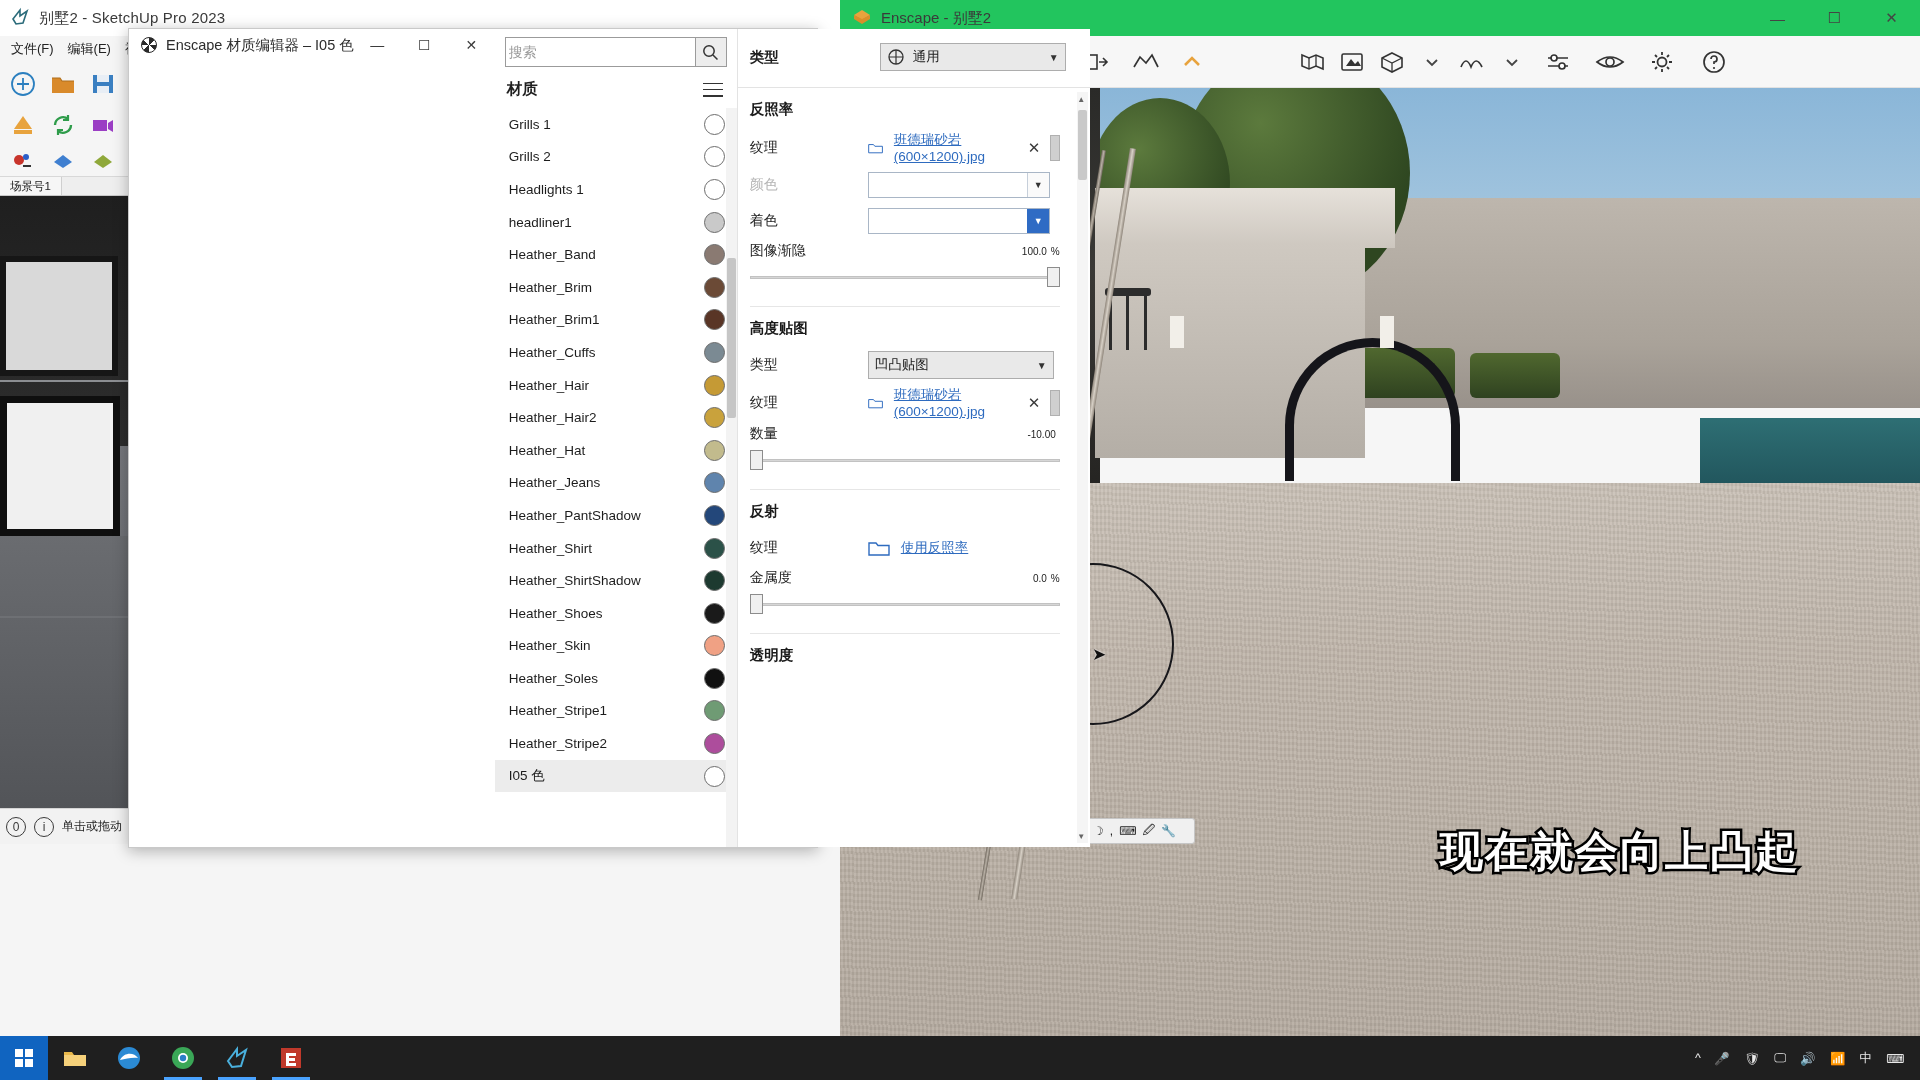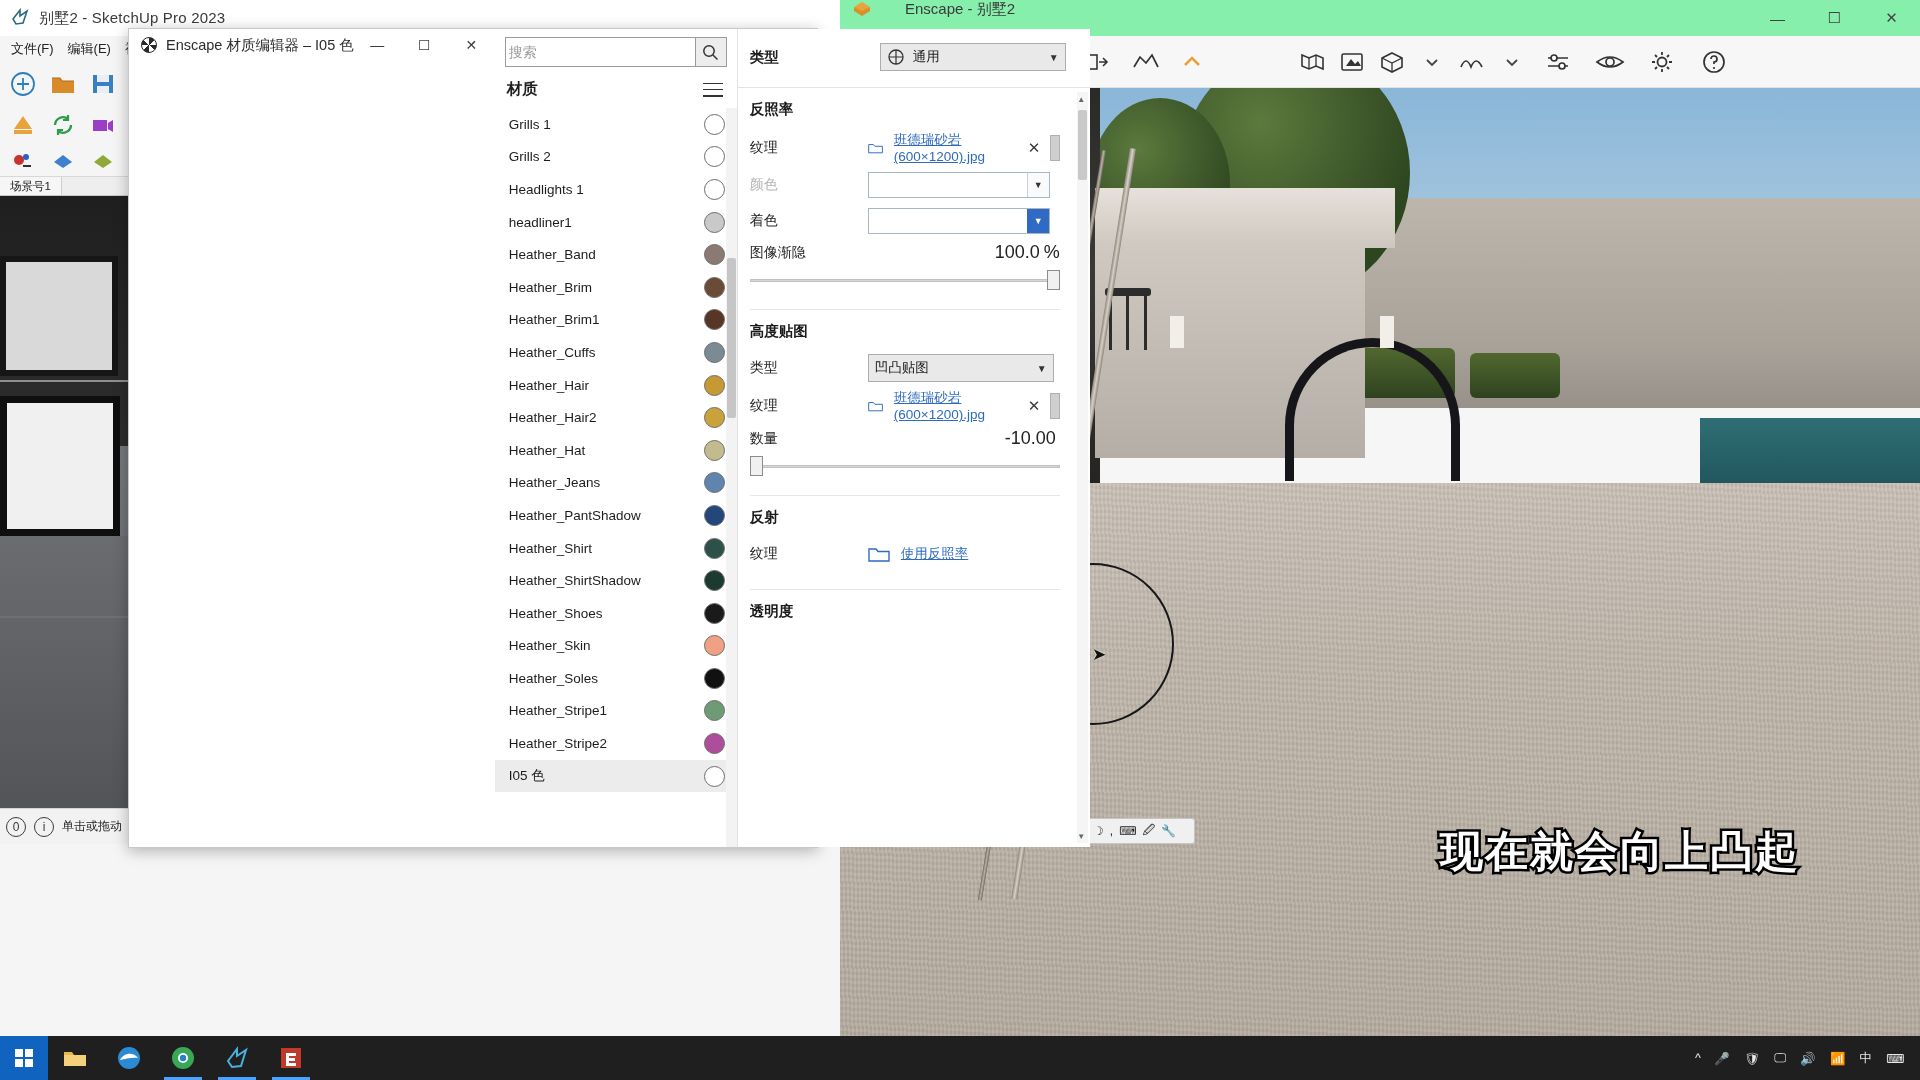--- a/index.html
+++ b/index.html
@@ -82,21 +82,21 @@
   }
   .su-status-text { font-size: 12px; color: #222; }
 
   
   .enscape-win {
     position: absolute; left: 840px; top: 0; width: 1080px; height: 1040px;
     background: #f6f6f6;
   }
   .en-titlebar {
     position: absolute; left: 0; top: 0; width: 1080px; height: 36px;
-    background: #86efac; display: flex; align-items: flex-start; gap: 24px;
+    background: #22c55e; display: flex; align-items: center;
   }
   .en-logo { width: 20px; height: 20px; margin-left: 12px; margin-right: 9px; }
   .en-title { font-size: 15px; color: #3a3a3a; }
   .en-toolbar {
     position: absolute; left: 0; top: 36px; width: 1080px; height: 52px;
     background: #f7f7f7; display: flex; align-items: center; padding-left: 4px;
     border-bottom: 1px solid #e2e2e2;
   }
   .en-tool {
     width: 40px; height: 44px; display: flex; align-items: center; justify-content: center;
@@ -306,21 +306,21 @@
   .colorbox .cb-drop {
     margin-left: auto; width: 22px; height: 100%; border-left: 1px solid #c6cfda;
     display: flex; align-items: center; justify-content: center; font-size: 9px; color: #333;
     background: #fafafa;
   }
   .colorbox.active .cb-drop { background: #2f6bc4; color: #fff; border-left-color:#2f6bc4; }
   .slider-row { margin-top: 2px; margin-bottom: 4px; }
   .slider-head {
     display: flex; align-items: center; justify-content: space-between;
   }
-  .slider-val { font-size: 18px; color: #222; }
+  .slider-val { font-size: 10px; color: #222; }
   .slider-val .unit { margin-left: 4px; }
   .slider-track-wrap { position: relative; height: 22px; margin-top: 6px; }
   .slider-track {
     position: absolute; left: 0; right: 0; top: 10px; height: 3px;
     background: #d6d6d6; border: 1px solid #c2c2c2;
   }
   .slider-thumb {
     position: absolute; top: 1px; width: 13px; height: 20px;
     background: #f0f0f0; border: 1px solid #8c8c8c;
   }
@@ -856,20 +856,30 @@
                 <div class="sec-title">反射</div>
                 <div class="row">
                   <div class="prop-label">纹理</div>
                   <div class="tex-link">
                     <svg width="22" height="18" viewBox="0 0 22 18">
                       <path d="M1 4h7l2 2.5h11V16H1z" fill="none" stroke="#2e6bbf" stroke-width="1.4"></path>
                     </svg>
                     <span class="tex-name">使用反照率</span>
                   </div>
                 </div>
+                <div class="slider-row">
+                  <div class="slider-head">
+                    <div class="prop-label">金属度</div>
+                    <div class="slider-val"><span>0.0</span><span class="unit">%</span></div>
+                  </div>
+                  <div class="slider-track-wrap">
+                    <div class="slider-track"></div>
+                    <div class="slider-thumb" style="left: calc(0% + 0px);"></div>
+                  </div>
+                </div>
               </div>
               <div class="section">
                 <div class="sec-title">透明度</div>
               </div>
             </div>
 
           <div class="md-right-scroll">
             <div class="scroll-arrow" style="top:0;">▲</div>
             <div class="md-right-thumb" style="top:18px;height:70px;"></div>
             <div class="scroll-arrow" style="bottom:0;">▼</div>

